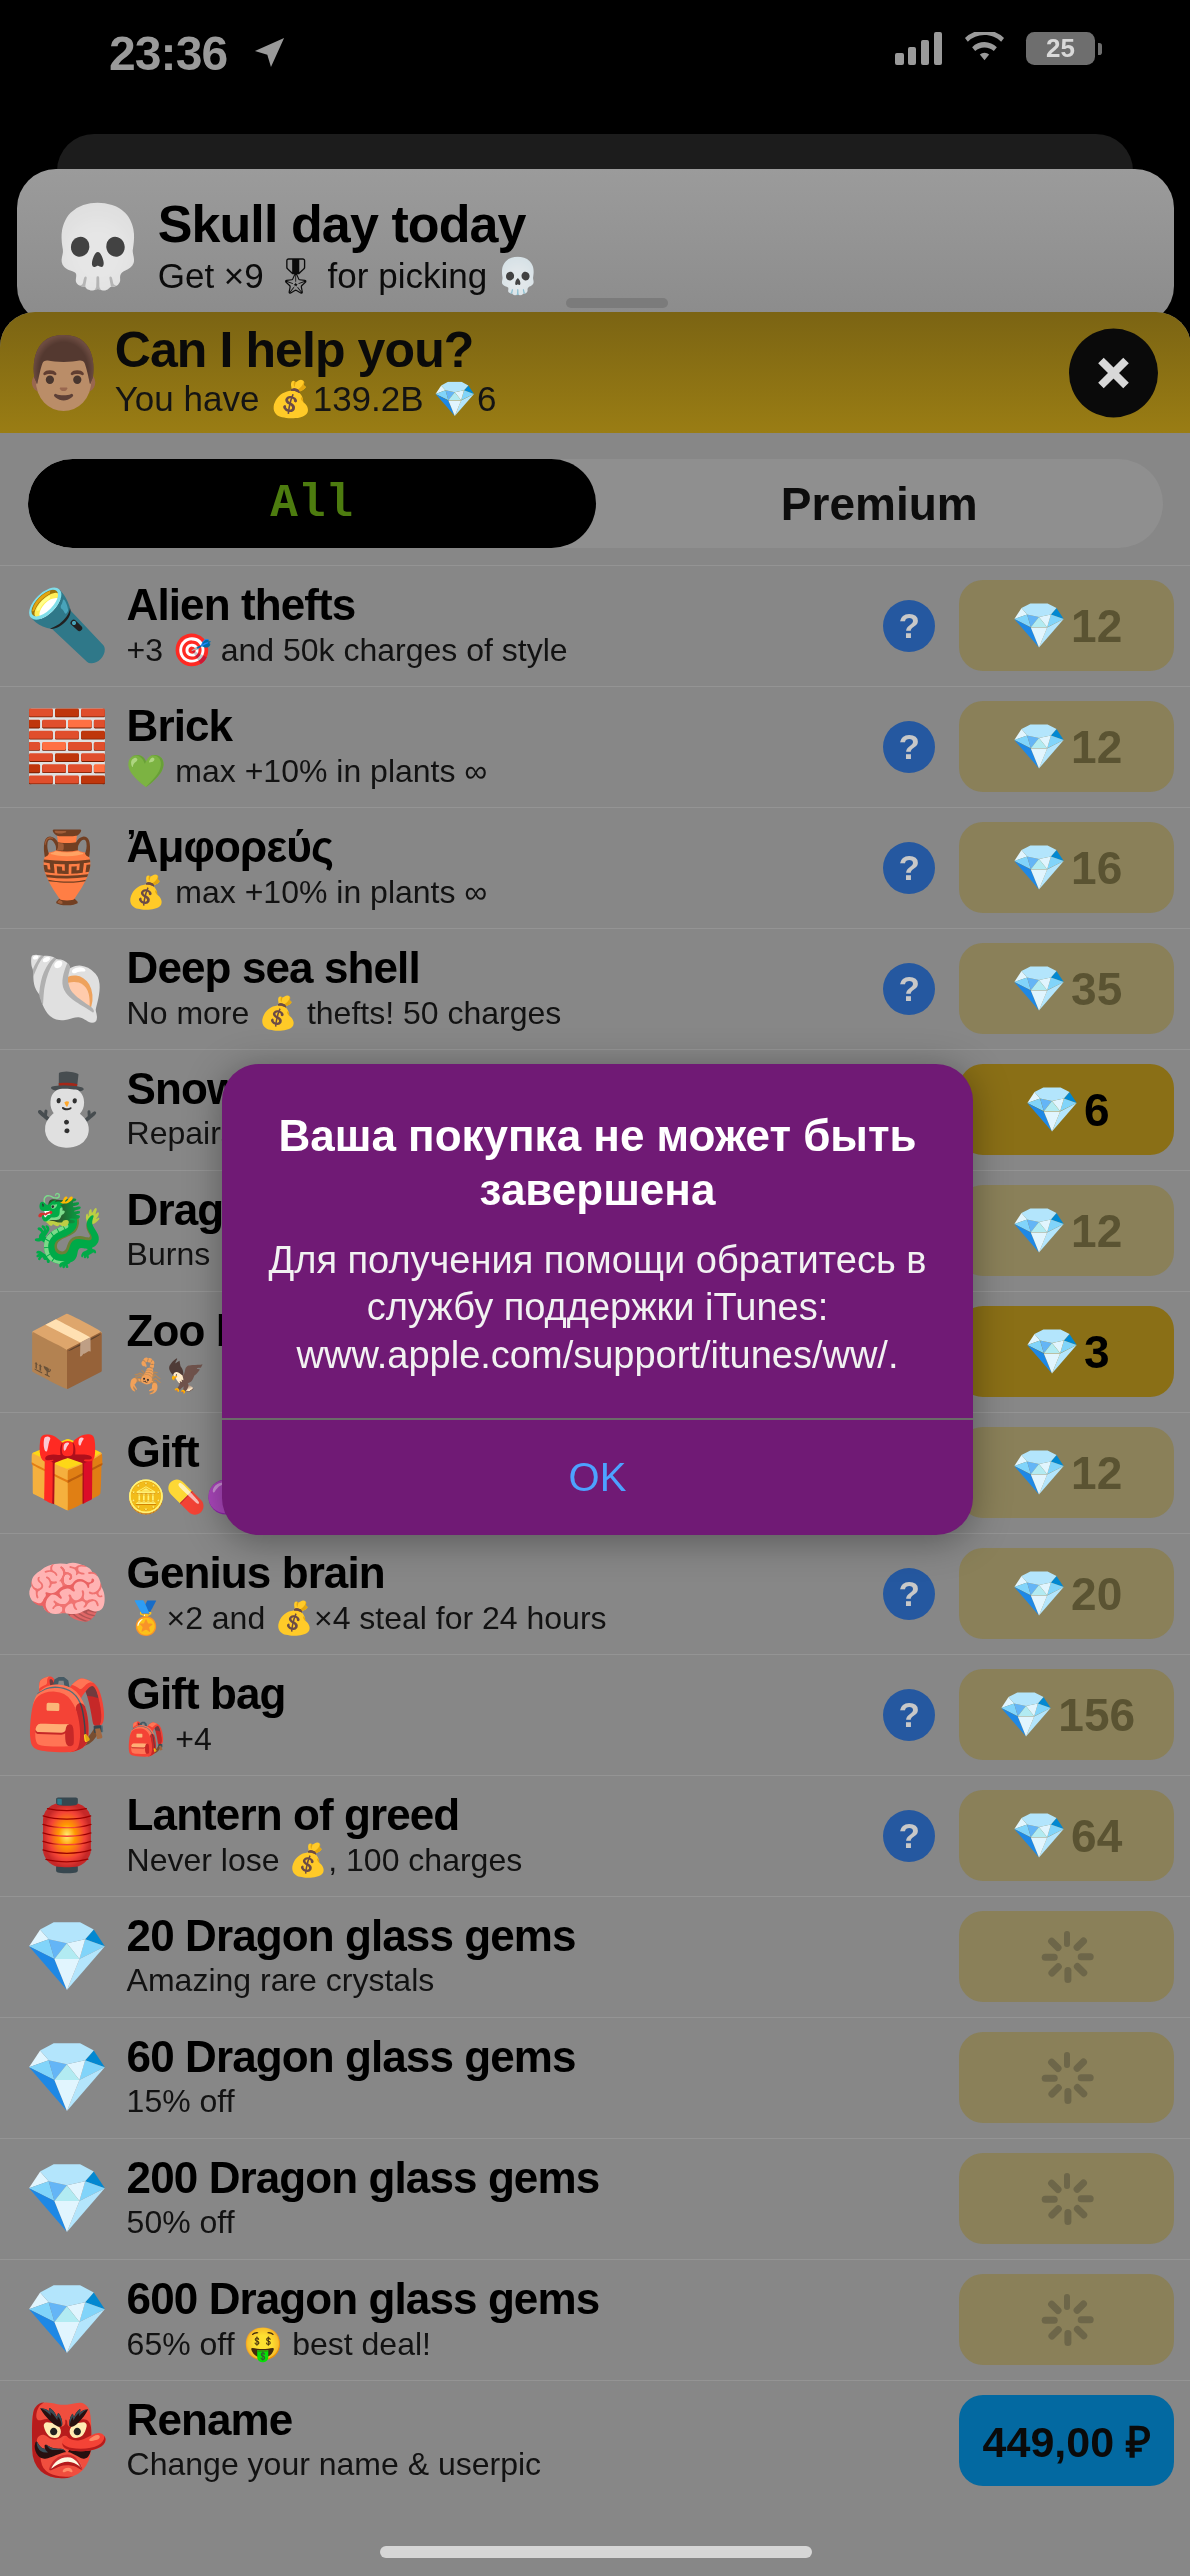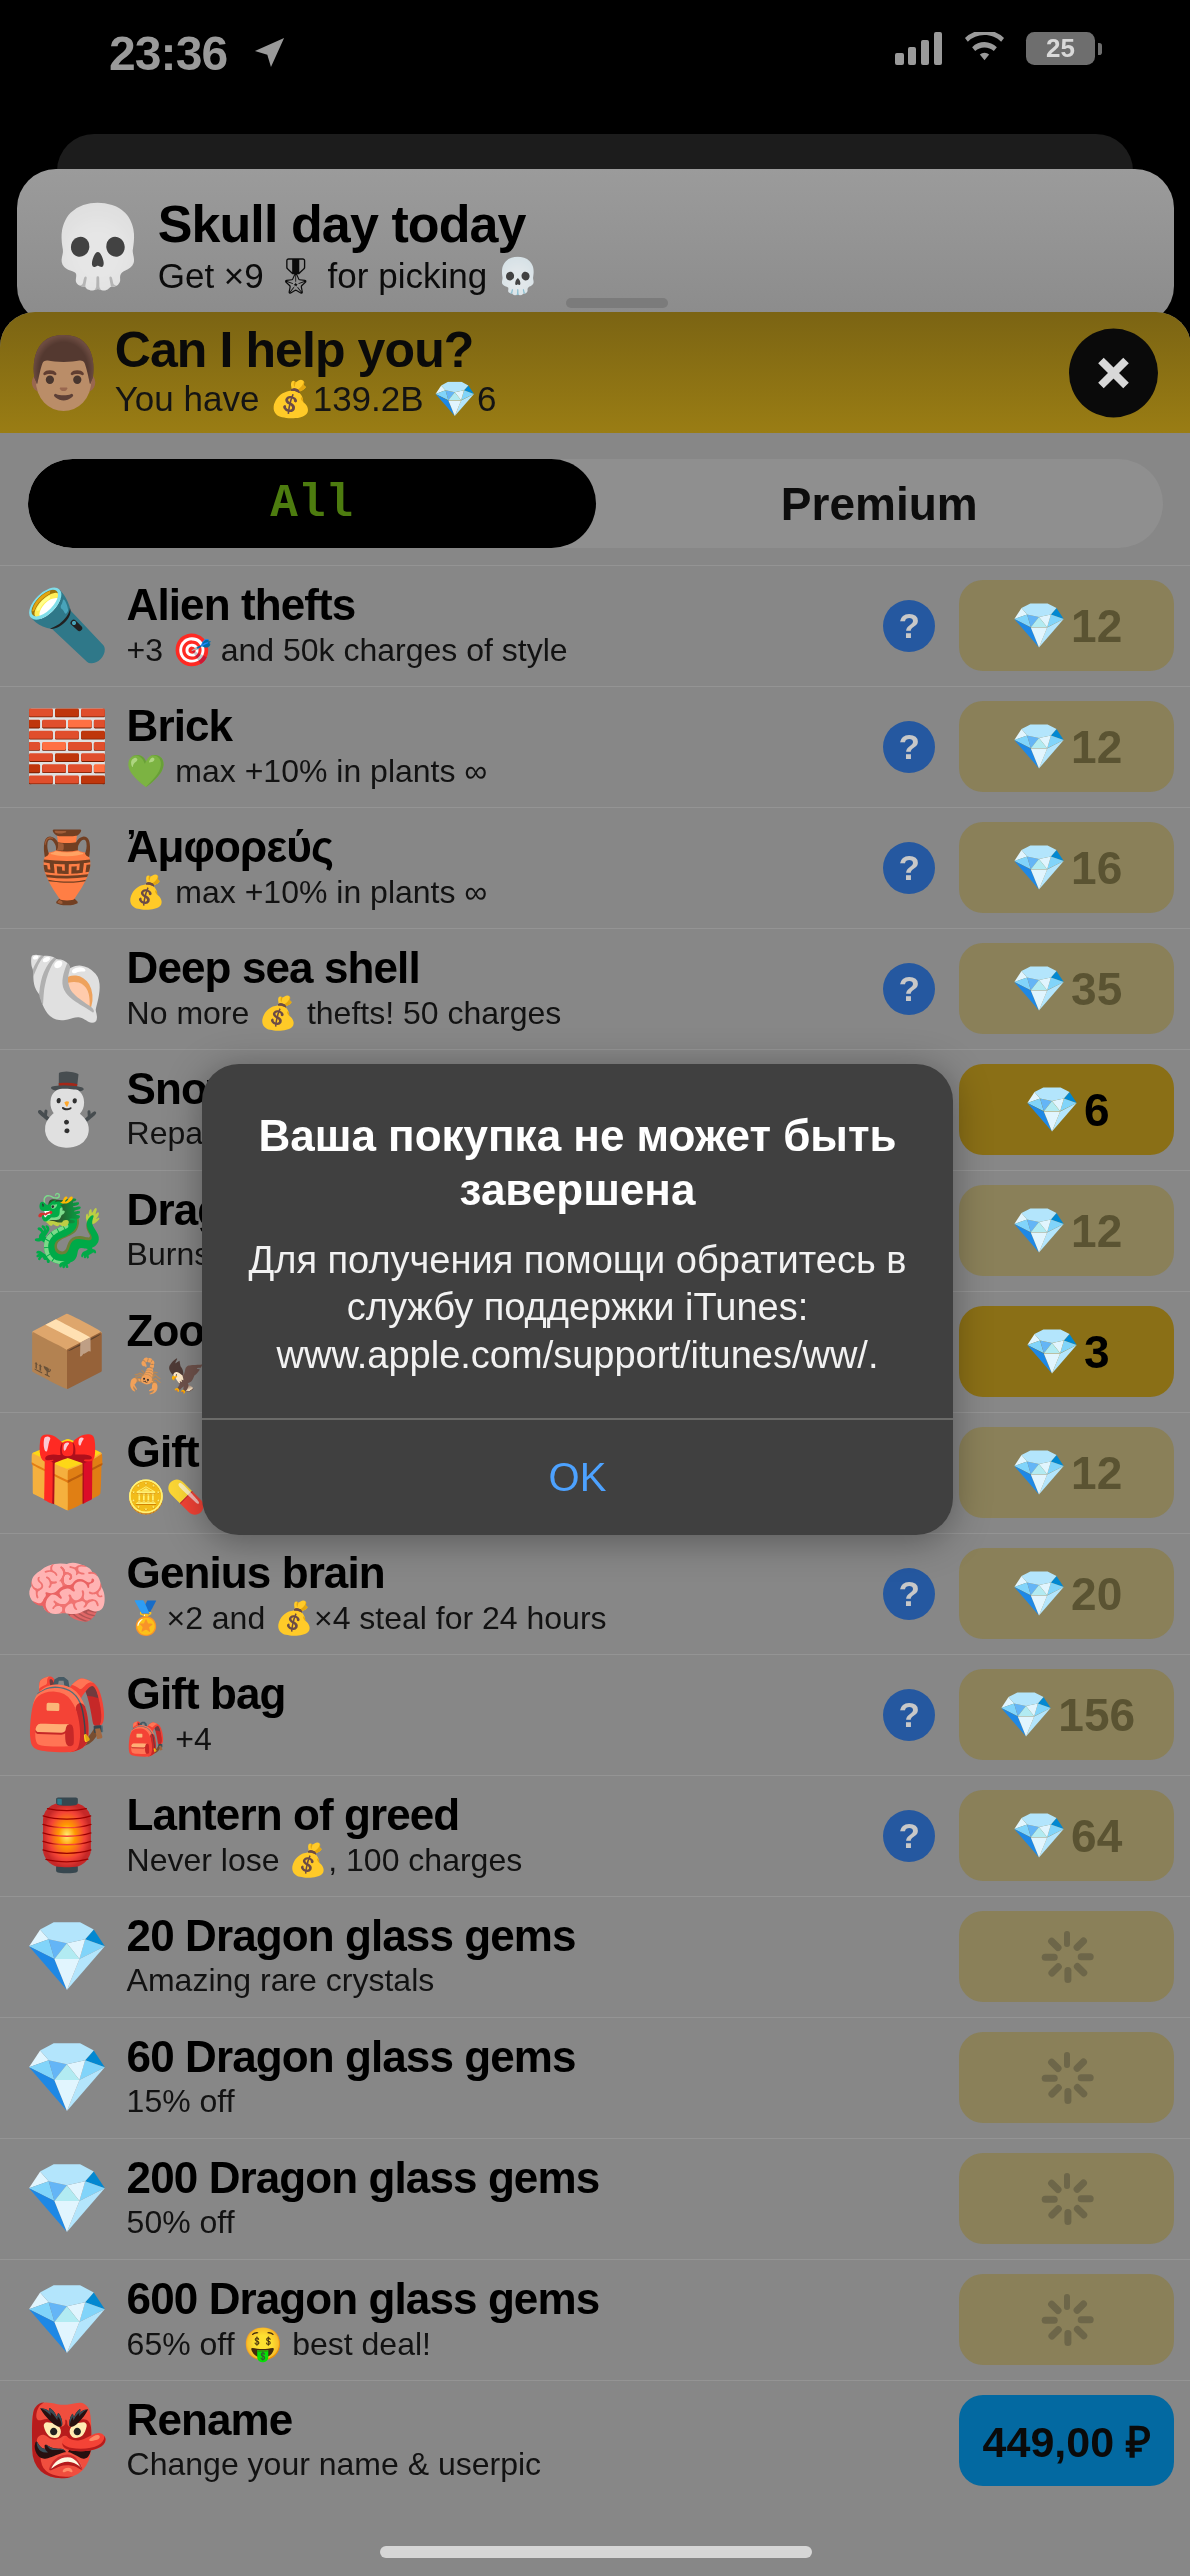--- a/index.html
+++ b/index.html
@@ -84,22 +84,22 @@
            padding: 0 20.4px; font-size: 46px; font-weight: 800; }
   .price.dim   { background: #8a8059; color: #5a5332; }
   .price.bright{ background: #8a6f16; color: #000; }
   .price.money { background: #0369a1; color: #0a0a0a; font-size: 43px; min-width: 215px; }
   .price .gem { font-size: 45px; }
   .price.loading { background: #8a8059; }
   .spinner { position: relative; width: 56px; height: 56px; }
   .spinner i { position: absolute; left: 25px; top: 1.9px; width: 6.5px; height: 16px;
                background: #6d6649; border-radius: 3.7px; transform-origin: 3.7px 26px; }
   .alert {
-    position: absolute; left: 202px; top: 1064px; width: 751px;
-    background: #404040; border-radius: 37px; overflow: hidden;
+    position: absolute; left: 222px; top: 1064px; width: 751px;
+    background: #701a75; border-radius: 37px; overflow: hidden;
     box-shadow: 0 5.6px 37px rgba(0,0,0,.35);
   }
   .alert-body { padding: 45px 43px 39px 43px; text-align: center; }
   .alert-title { font-size: 44px; font-weight: 700; color: #fff; line-height: 1.22; }
   .alert-msg { font-size: 38px; color: #f2f2f2; line-height: 1.25; margin-top: 20.4px; }
   .alert-sep { height: 1.9px; background: #6b6b69; }
   .alert-ok { height: 115px; display: flex; align-items: center; justify-content: center;
               font-size: 40px; color: #4da2ff; }
 
   

